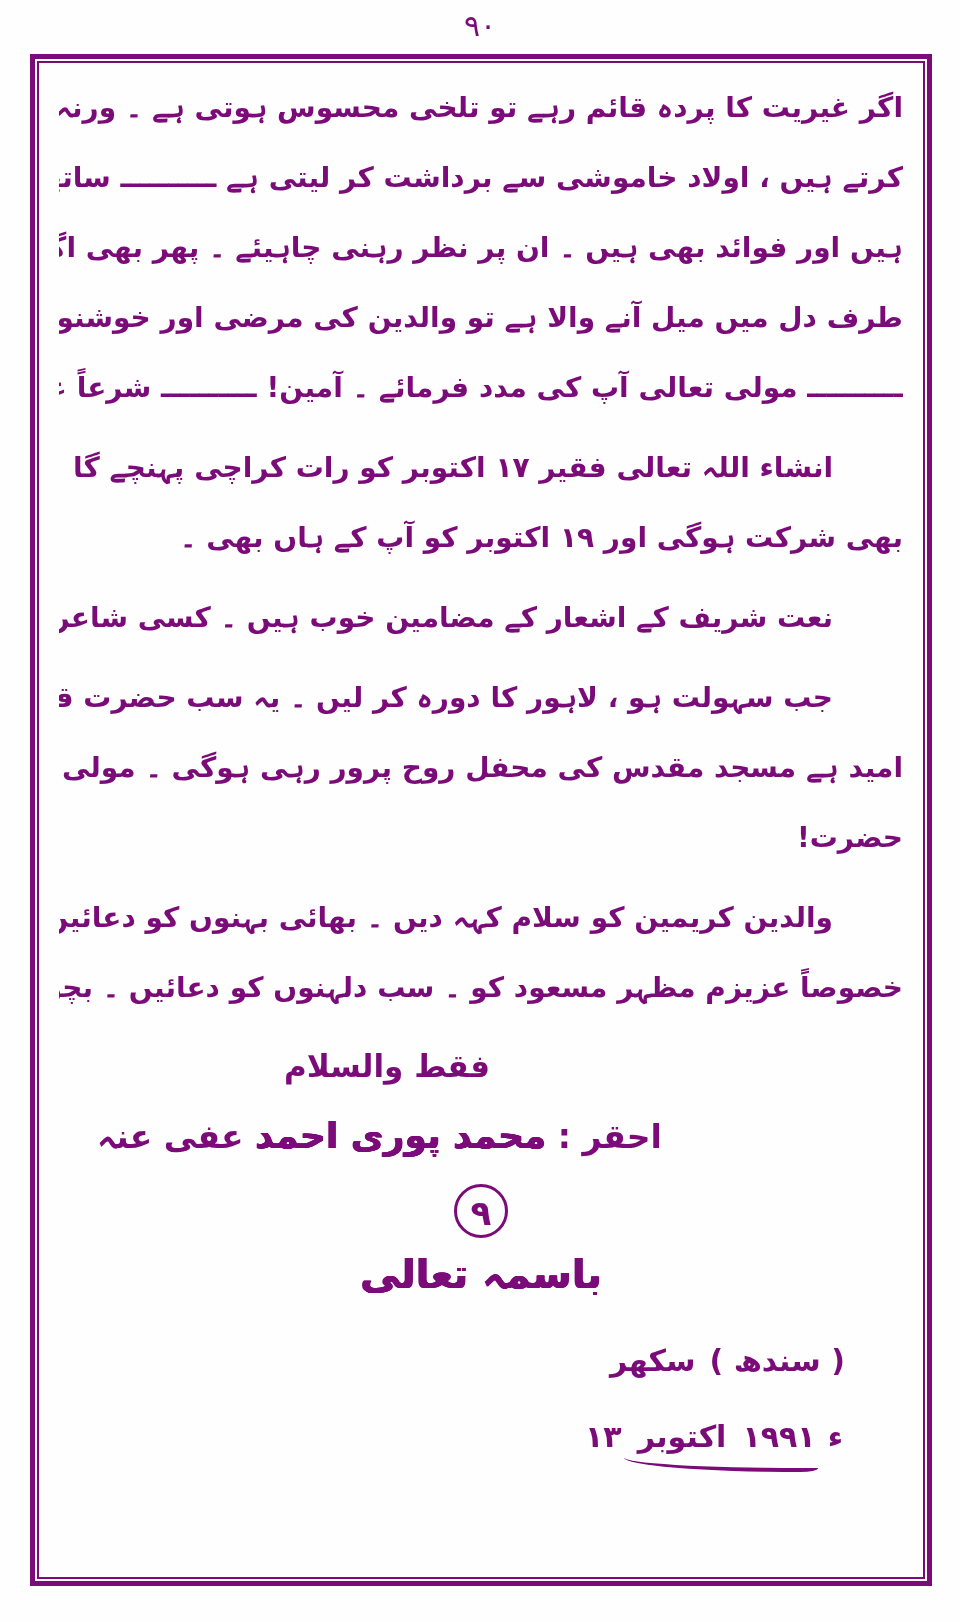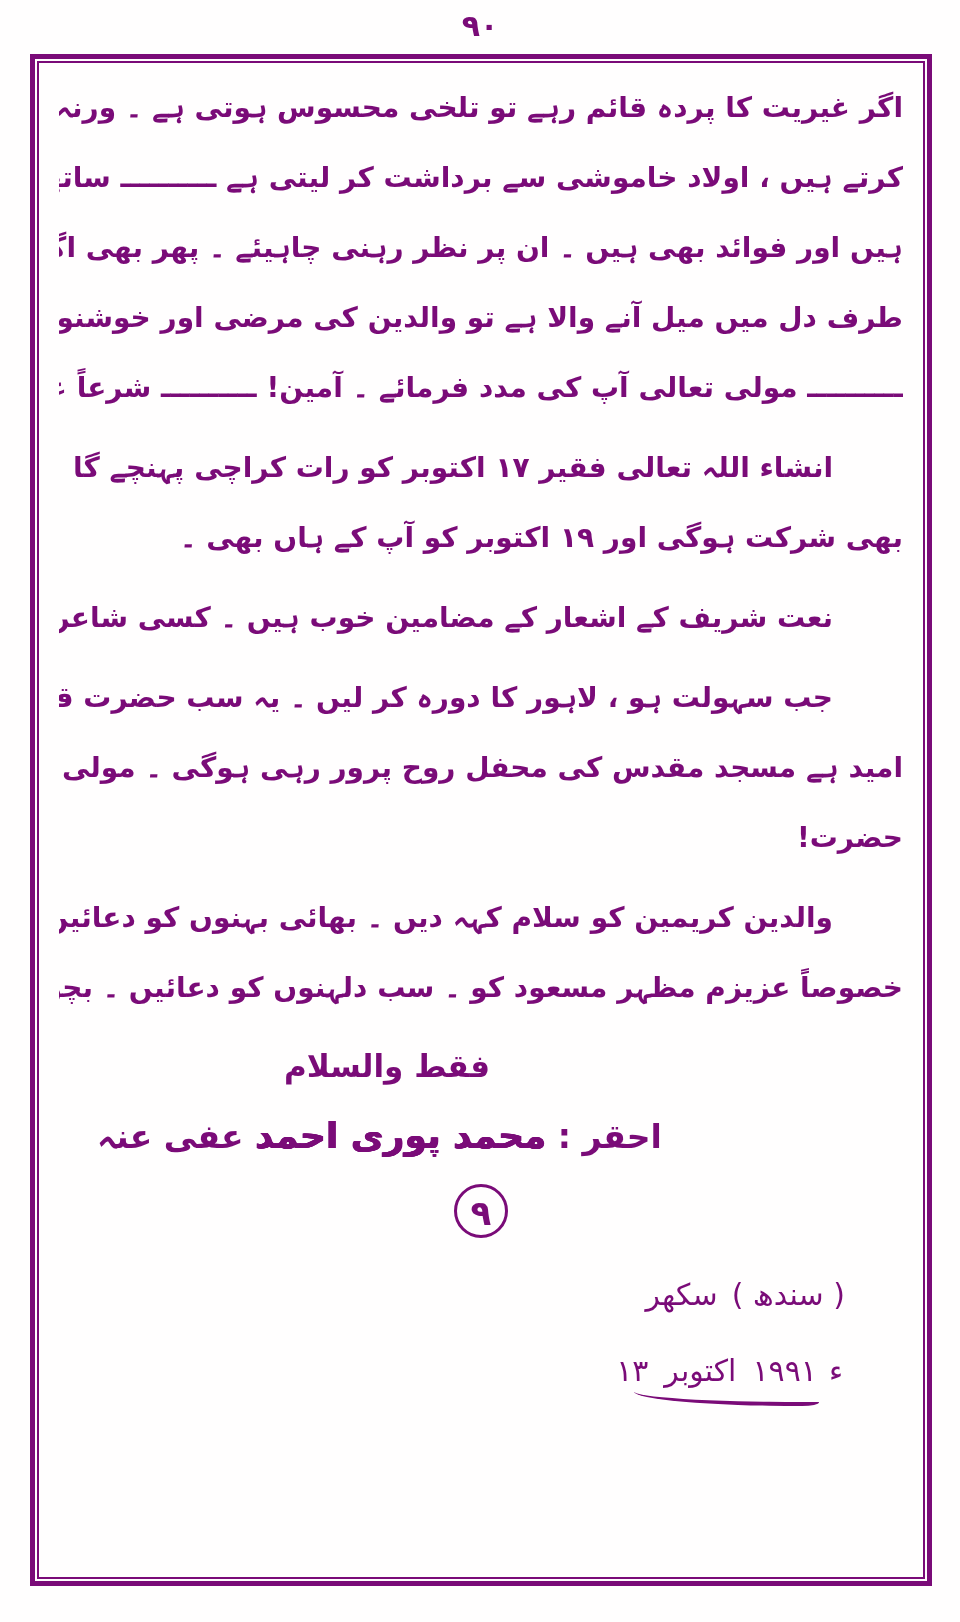--- a/index.html
+++ b/index.html
@@ -13,21 +13,21 @@
   }
   .page {
     position: relative;
     width: 960px; height: 1622px;
     background: #fffefe;
     overflow: hidden;
   }
   .page-number {
     position: absolute; top: 8px; left: 0; right: 0;
     text-align: center;
-    font-size: 30px; font-weight: bold;
+    font-size: 30px; font-weight: normal;
     color: var(--ink);
   }
   .frame {
     position: absolute; left: 30px; top: 54px;
     width: 902px; height: 1532px;
     border: 5px solid var(--ink);
   }
   .frame-inner {
     position: absolute; inset: 2px;
     border: 2px solid var(--ink);
@@ -86,21 +86,21 @@
     font-size: 40px;
     font-weight: bold;
     line-height: 60px;
     margin-top: 2px;
   }
   .place-line, .date-line {
     display: flex;
     direction: ltr;
     justify-content: flex-end;
     align-items: flex-end;
-    font-weight: normal;
+    font-weight: bold;
   }
   .place-line {
     margin-top: 26px;
     padding-right: 58px;
     font-size: 30px;
     line-height: 62px;
     gap: 14px;
   }
   .date-line {
     margin-top: 14px;
@@ -160,20 +160,21 @@
           <div class="line fill indent">والدین کریمین کو سلام کہہ دیں ۔ بھائی بہنوں کو دعائیں ۔ دلہن اور بچوں کو دعائیں ۔</div>
           <div class="line">خصوصاً عزیزم مظہر مسعود کو ۔ سب دلہنوں کو دعائیں ۔ بچوں کو پیار ۔</div>
         </div>
 
         <div class="closing">فقط والسلام</div>
 
         <div class="signature"><span>احقر : </span><span class="sig-name heavy">محمد پوری احمد</span><span> عفی عنہ</span></div>
 
         <div class="section-circle">٩</div>
 
+        <div class="section-heading heavy">باسمہ تعالی</div>
 
         <div class="place-line">
           <span class="date-part">سکھر</span>
           <span class="date-part">( سندھ )</span>
         </div>
 
         <div class="date-line">
           <span class="date-part">۱۳</span>
           <span class="date-part">اکتوبر</span>
           <span class="date-part year">۱۹۹۱</span>

